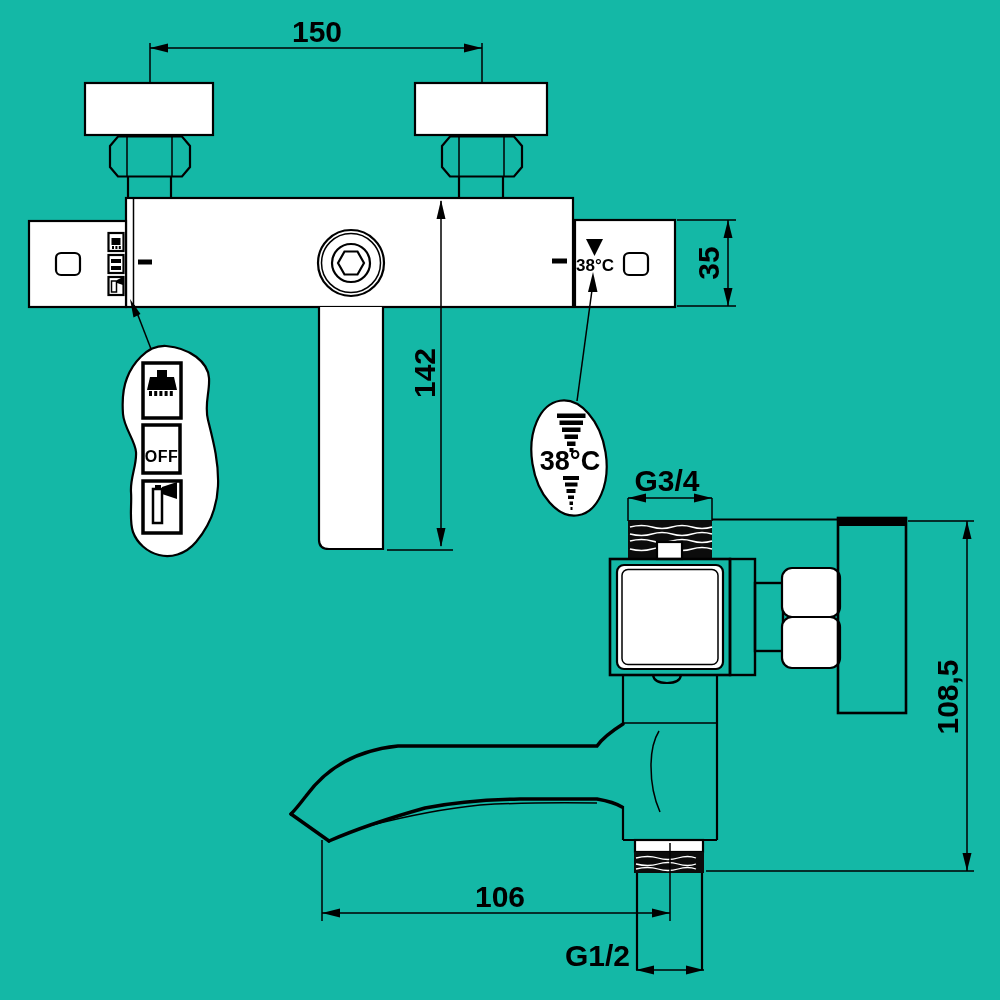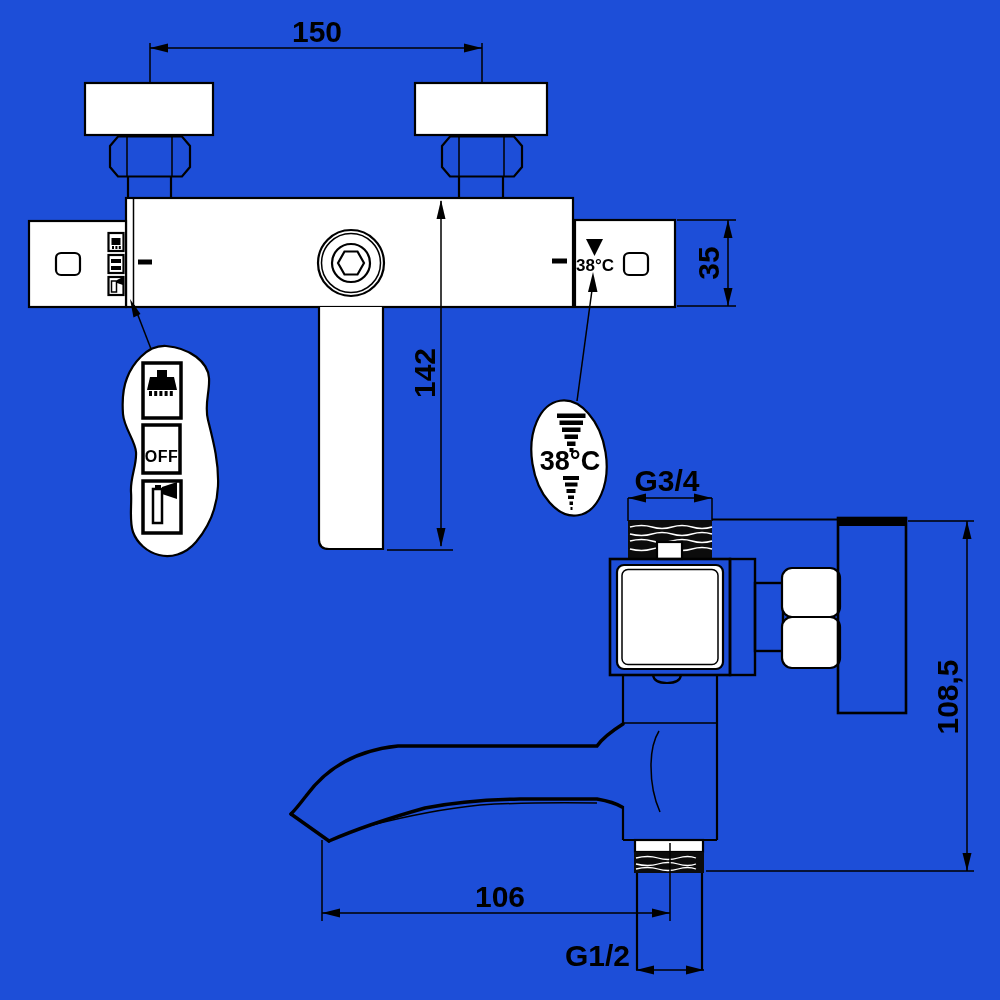--- a/index.html
+++ b/index.html
@@ -1,16 +1,16 @@
 <!DOCTYPE html>
 <html><head>
 <meta charset="utf-8">
 <style>
   html,body{margin:0;padding:0;background:#ffffff;}
-  .stage{width:1000px;height:1000px;position:relative;background:#1d4ed8;}
+  .stage{width:1000px;height:1000px;position:relative;background:#14b8a6;}
   svg{display:block;}
   .dim-text{font-family:"Liberation Sans","DejaVu Sans",sans-serif;font-weight:bold;fill:#000;}
   .big{font-size:30px;}
   .med{font-size:27px;}
   .small{font-size:17px;}
   .off{font-size:16px;letter-spacing:0.5px;}
   .ln{stroke:#000;fill:none;}
   .w1{stroke-width:1.5;}
   .w2{stroke-width:2.2;}
   .w3{stroke-width:3.4;}

